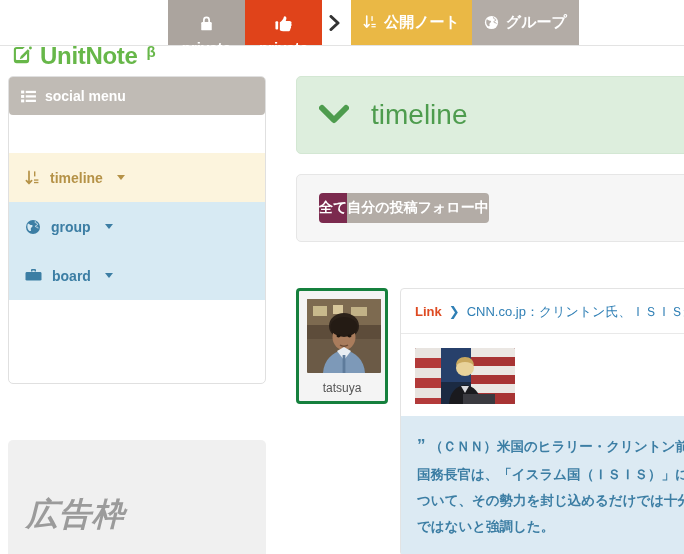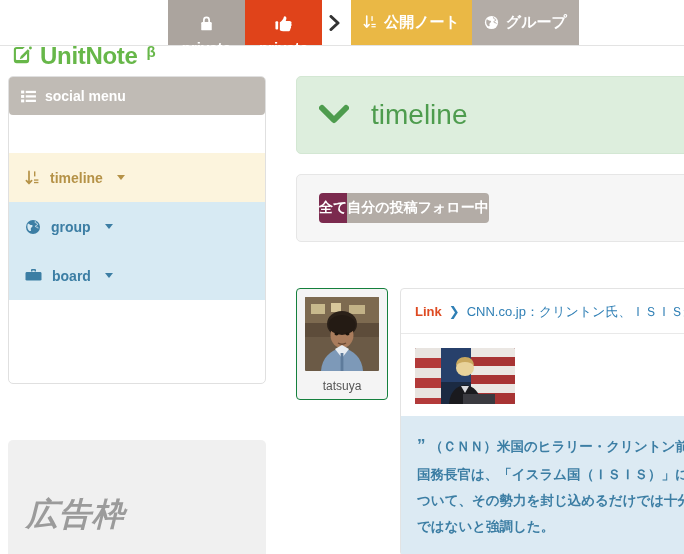--- a/index.html
+++ b/index.html
@@ -152,21 +152,21 @@
   .btn-seg.active { background: #7b2a4e; }
 
   
   .post-row {
     margin-top: 46px;
     display: flex; align-items: flex-start; gap: 12px;
   }
   .avatar-card {
     width: 92px; flex: 0 0 auto;
     background: #f4f4f4;
-    border: 1px solid #15803d;
+    border: 3px solid #15803d;
     border-radius: 4px;
     padding: 8px 8px 6px;
     text-align: center;
   }
   .avatar-img {
     width: 74px; height: 74px; display: block; margin: 0 auto;
     border-radius: 1px; overflow: hidden;
   }
   .avatar-name {
     margin-top: 8px; font-size: 12px; color: #555555;

